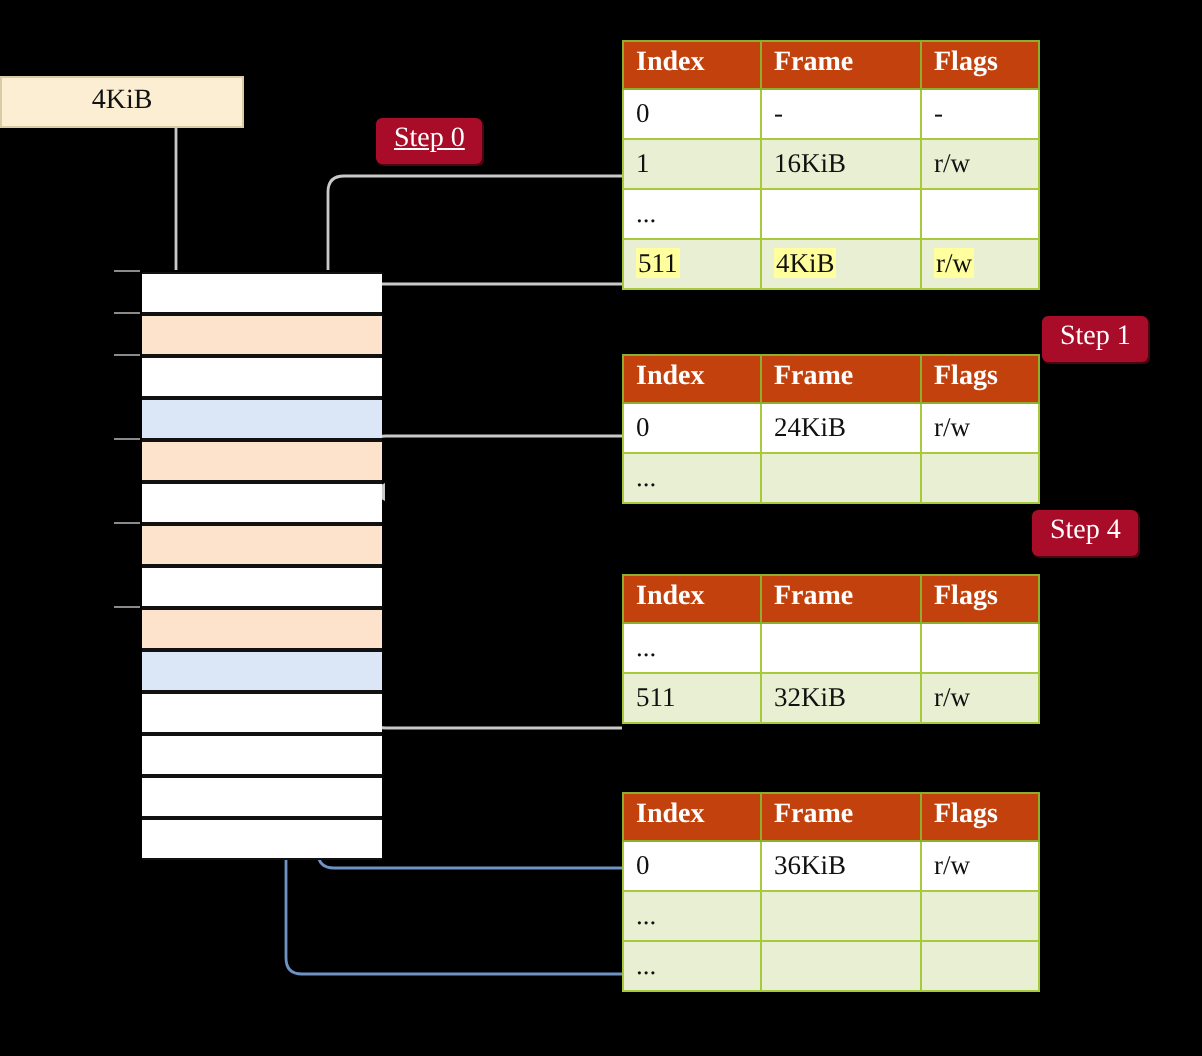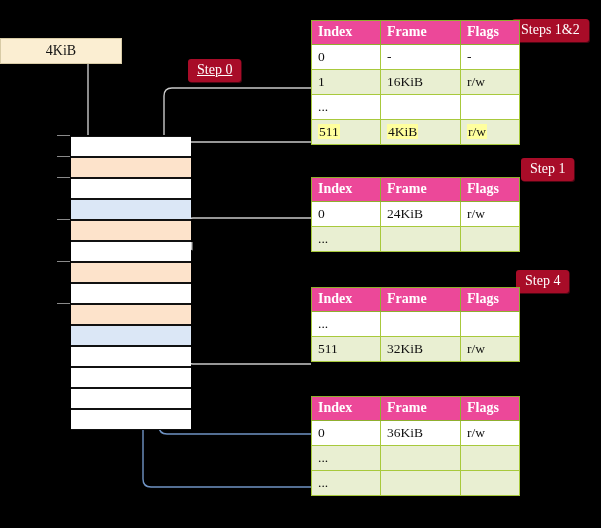--- a/index.html
+++ b/index.html
@@ -46,21 +46,21 @@
   
   .ptable {
     position: absolute;
     border-collapse: collapse;
     background: #ffffff;
     font-family: "Liberation Serif", serif;
     font-size: 13.5px;
     table-layout: fixed;
   }
   .ptable th {
-    background: #ec4899;
+    background: #c2410c;
     color: #ffffff;
     font-weight: bold;
     text-align: left;
     padding: 3px 6px 4px 6px;
     border: 1px solid #8fae2e;
     font-size: 14px;
   }
   .ptable td {
     border: 1px solid #a8c93c;
     padding: 3px 6px 4px 6px;
@@ -164,27 +164,24 @@
     </g>
   </svg>
 
   <div class="addr-box" style="left: 0px; top: 38px; width: 120px; height: 24px;">
     <span>4KiB</span>
   </div>
 
   <div class="step-badge" id="badge-0" style="left: 188px; top: 59px; text-decoration: underline;">
     <span>Step 0</span>
   </div>
-  <div class="step-badge" id="badge-1" style="left: 512px; top: 19px;">
-    <span>Steps 1&amp;2</span>
-  </div>
   <div class="step-badge" id="badge-2" style="left: 521px; top: 158px;">
     <span>Step 1</span>
   </div>
-  <div class="step-badge" id="badge-3" style="left: 516px; top: 270px;">
+  <div class="step-badge" id="badge-3" style="left: 516px; top: 255px;">
     <span>Step 4</span>
   </div>
 
   <div class="memcol" id="memcol" style="left: 70px; top: 135px; width: 120px; height: 280px;">
       <div class="memrow white" style="top: 0px; height: 21px;"></div>
       <div class="memrow orange" style="top: 21px; height: 21px;"></div>
       <div class="memrow white" style="top: 42px; height: 21px;"></div>
       <div class="memrow blue" style="top: 63px; height: 21px;"></div>
       <div class="memrow orange" style="top: 84px; height: 21px;"></div>
       <div class="memrow white" style="top: 105px; height: 21px;"></div>

